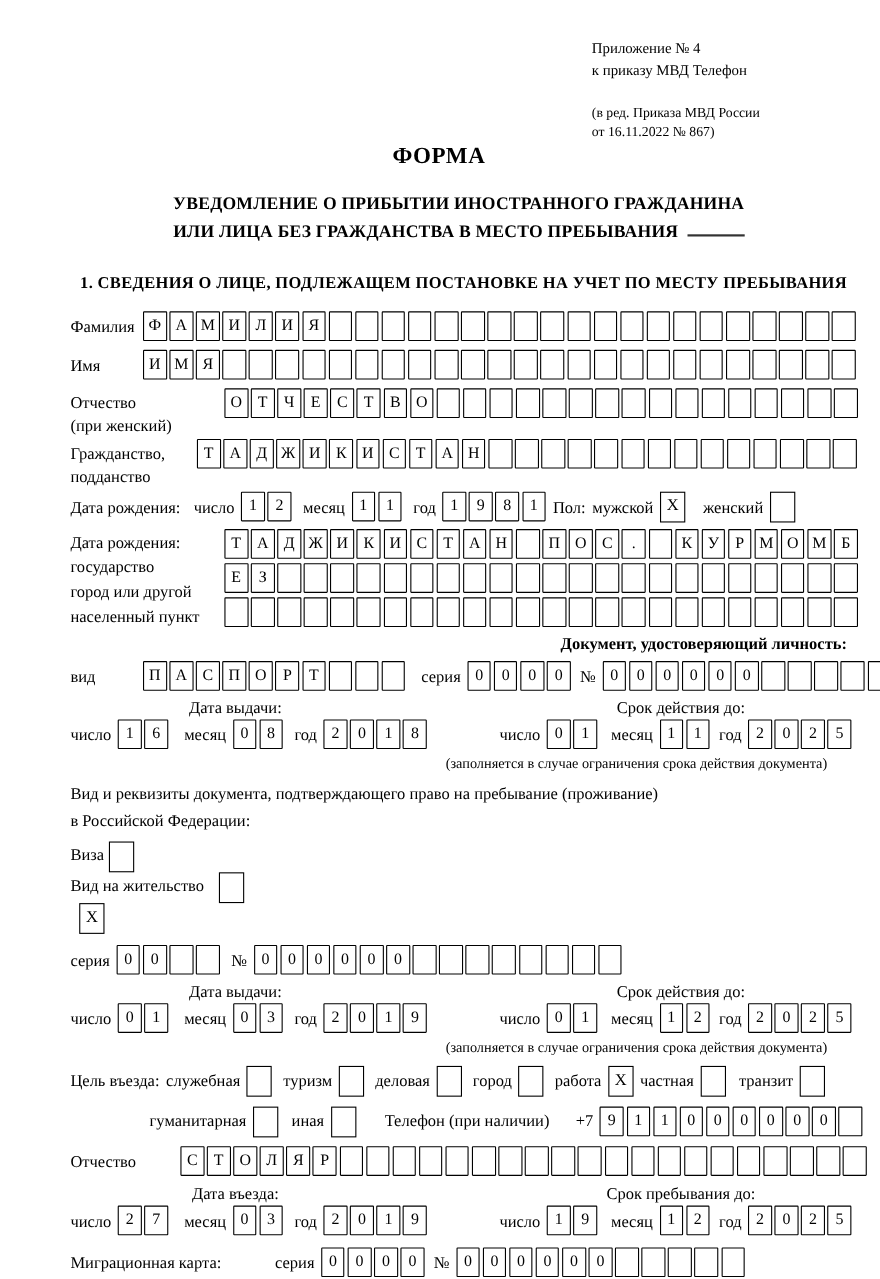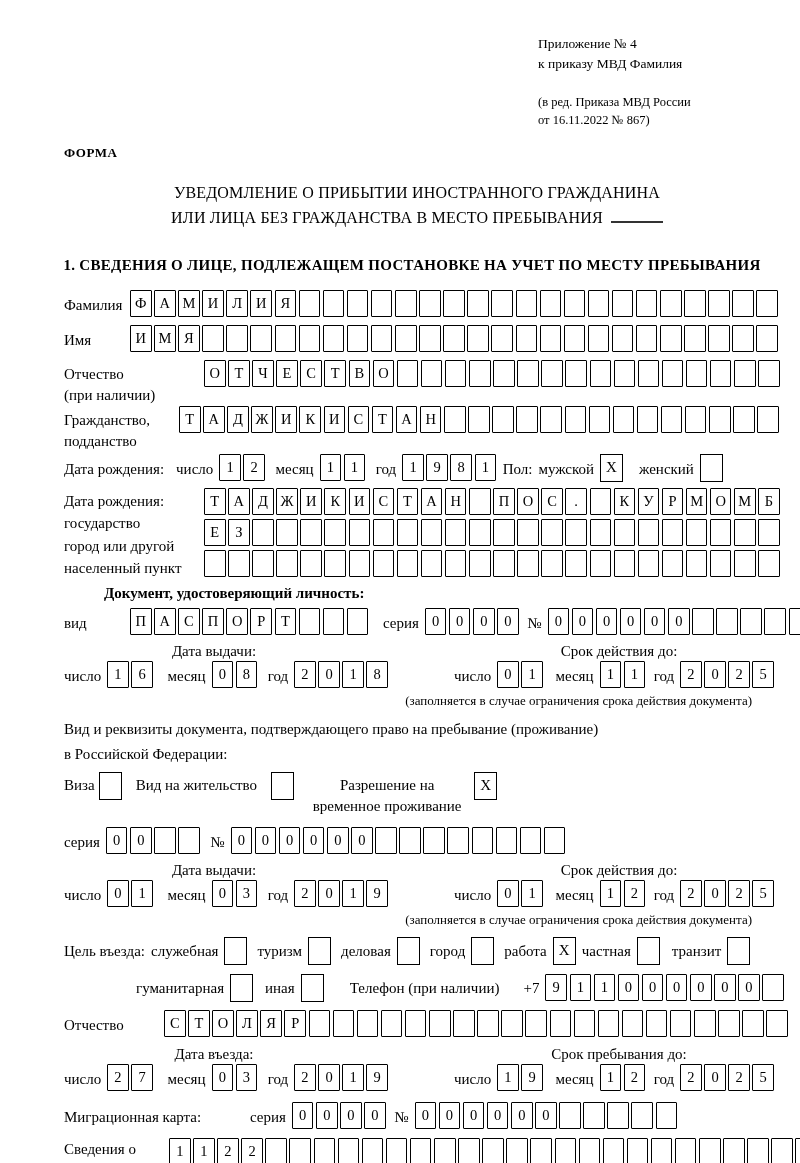--- a/index.html
+++ b/index.html
@@ -7,77 +7,77 @@
     width:800px;height:1163px;
     font-family:"Liberation Serif","DejaVu Serif",serif;
     color:#000;font-size:15px;
     position:relative;overflow:hidden;
   }
   .page{padding:34px 30px 0 64px;}
   
   .hdr-wrap{display:flex;justify-content:flex-end;padding-right:32px;}
   .hdr-block{width:200px;text-align:left;font-size:13.5px;line-height:1.45;}
   .hdr-sub{font-size:12.5px;line-height:1.4;margin-top:21px;}
-  .forma{font-weight:bold;text-align:left;padding-right:36px;margin-top:16px;font-size:13px;letter-spacing:.5px;}
+  .forma{font-weight:bold;text-align:center;padding-right:36px;font-size:21px;letter-spacing:.5px;}
   
-  .title{font-weight:normal;text-align:center;font-size:16px;line-height:1.55;margin-top:20px;letter-spacing:.2px;}
+  .title{font-weight:bold;text-align:center;font-size:16px;line-height:1.55;margin-top:20px;letter-spacing:.2px;}
   .blank-line{display:inline-block;width:52px;border-bottom:2px solid #333;height:14px;margin-left:8px;}
-  .sec-head{font-weight:bold;font-size:15px;letter-spacing:.3px;text-align:center;margin:26px 0 16px -10px;white-space:nowrap;}
+  .sec-head{font-weight:bold;font-size:15px;letter-spacing:.3px;text-align:right;margin:26px 0 16px -10px;white-space:nowrap;}
   
   .frow{display:flex;align-items:flex-start;margin-bottom:5px;}
   .flabel{flex:0 0 auto;line-height:30px;}
   .flabel2{line-height:21px;padding-top:4px;}
   .cells{display:flex;flex-wrap:nowrap;}
   .cell{
     display:inline-block;box-sizing:border-box;
     width:21.5px;height:27px;border:1.7px solid #000;border-radius:1px;
     margin-right:2.6px;text-align:center;font-size:14.5px;line-height:24px;
     flex:0 0 auto;background:#fff;
   }
   .cbox{
     display:inline-block;box-sizing:border-box;
     width:23px;height:28px;border:1.7px solid #000;
     text-align:center;font-size:15px;line-height:25px;flex:0 0 auto;
   }
   .gap4{width:4px;flex:0 0 auto;} .gap8{width:8px;flex:0 0 auto;} .gap14{width:14px;flex:0 0 auto;}
   .inline-lbl{line-height:30px;padding:0 6px 0 0;flex:0 0 auto;}
-  .center-bold{font-weight:bold;text-align:left;margin:4px 0 6px 40px;}
+  .center-bold{font-weight:bold;text-align:right;margin:4px 0 6px 40px;}
   
   .dates-row{display:flex;margin-bottom:2px;}
   .dgroup{display:flex;flex-direction:column;}
   .dg-left{flex:0 0 390px;}
   .dg-right{flex:1 1 auto;}
   .dheading{text-align:center;line-height:20px;}
   .dg-left .dheading{width:300px;}
   .dg-right .dheading{width:330px;}
   .dfields{display:flex;align-items:flex-start;}
   .note-right{font-size:13px;text-align:right;padding-right:18px;margin:2px 0 8px 0;}
   .plain{line-height:1.7;}
   
-  .opt-row{display:flex;align-items:flex-start;margin:4px 0 10px 0;}
+  .opt-row{display:flex;align-items:flex-start;margin:4px 0 10px 0;flex-direction:column;}
   .opt{display:flex;align-items:flex-start;}
   .opt-label{line-height:21px;padding-top:3px;}
   .opt-label.c{text-align:center;}
   .w-rvp{width:158px;}
   .w-rvp-edu{width:168px;}
   
   .purpose-line{display:flex;align-items:center;margin-bottom:7px;}
   .multi-col{display:flex;flex-direction:column;}
   .lbl-col{flex:0 0 auto;display:flex;flex-direction:column;line-height:22.5px;padding-top:2px;}
   .cellrows .cells{margin-bottom:4px;}
 </style>
 </head>
 <body>
 
 <div class="page">
 
   <div class="hdr-wrap">
     <div class="hdr-block">
       <div>Приложение № 4</div>
-      <div>к приказу МВД Фамилия</div>
+      <div>к приказу МВД Телефон</div>
       <div class="hdr-sub">
         <div>(в ред. Приказа МВД России</div>
         <div>от 16.11.2022 № 867)</div>
       </div>
     </div>
   </div>
   <div class="forma">ФОРМА</div>
 
   <div class="title">
     <div>УВЕДОМЛЕНИЕ О ПРИБЫТИИ ИНОСТРАННОГО ГРАЖДАНИНА</div>
@@ -148,21 +148,21 @@
         <span class="cell"></span>
         <span class="cell"></span>
         <span class="cell"></span>
         <span class="cell"></span>
       </div>
   </div>
 
   <div class="frow" style="margin-bottom:0;">
     <div class="flabel flabel2" style="width:140px">
       <div>Отчество</div>
-      <div>(при наличии)</div>
+      <div>(при женский)</div>
     </div>
     <div class="cells">
         <span class="cell">О</span>
         <span class="cell">Т</span>
         <span class="cell">Ч</span>
         <span class="cell">Е</span>
         <span class="cell">С</span>
         <span class="cell">Т</span>
         <span class="cell">В</span>
         <span class="cell">О</span>
@@ -430,21 +430,20 @@
       <span class="cbox"></span>
     </div>
     <span class="gap14"></span>
     <div class="opt">
       <span class="opt-label">Вид на жительство</span>
       <span class="gap14"></span>
       <span class="cbox"></span>
     </div>
     <span class="gap14"></span>
     <div class="opt">
-      <span class="opt-label c w-rvp">Разрешение на временное проживание</span>
       <span class="gap8"></span>
       <span class="cbox">X</span>
     </div>
     <span class="gap14"></span>
   </div>
 
   <div class="frow" style="margin-bottom:3px;">
     <span class="inline-lbl">серия</span>
     <span class="cells">
         <span class="cell">0</span>

